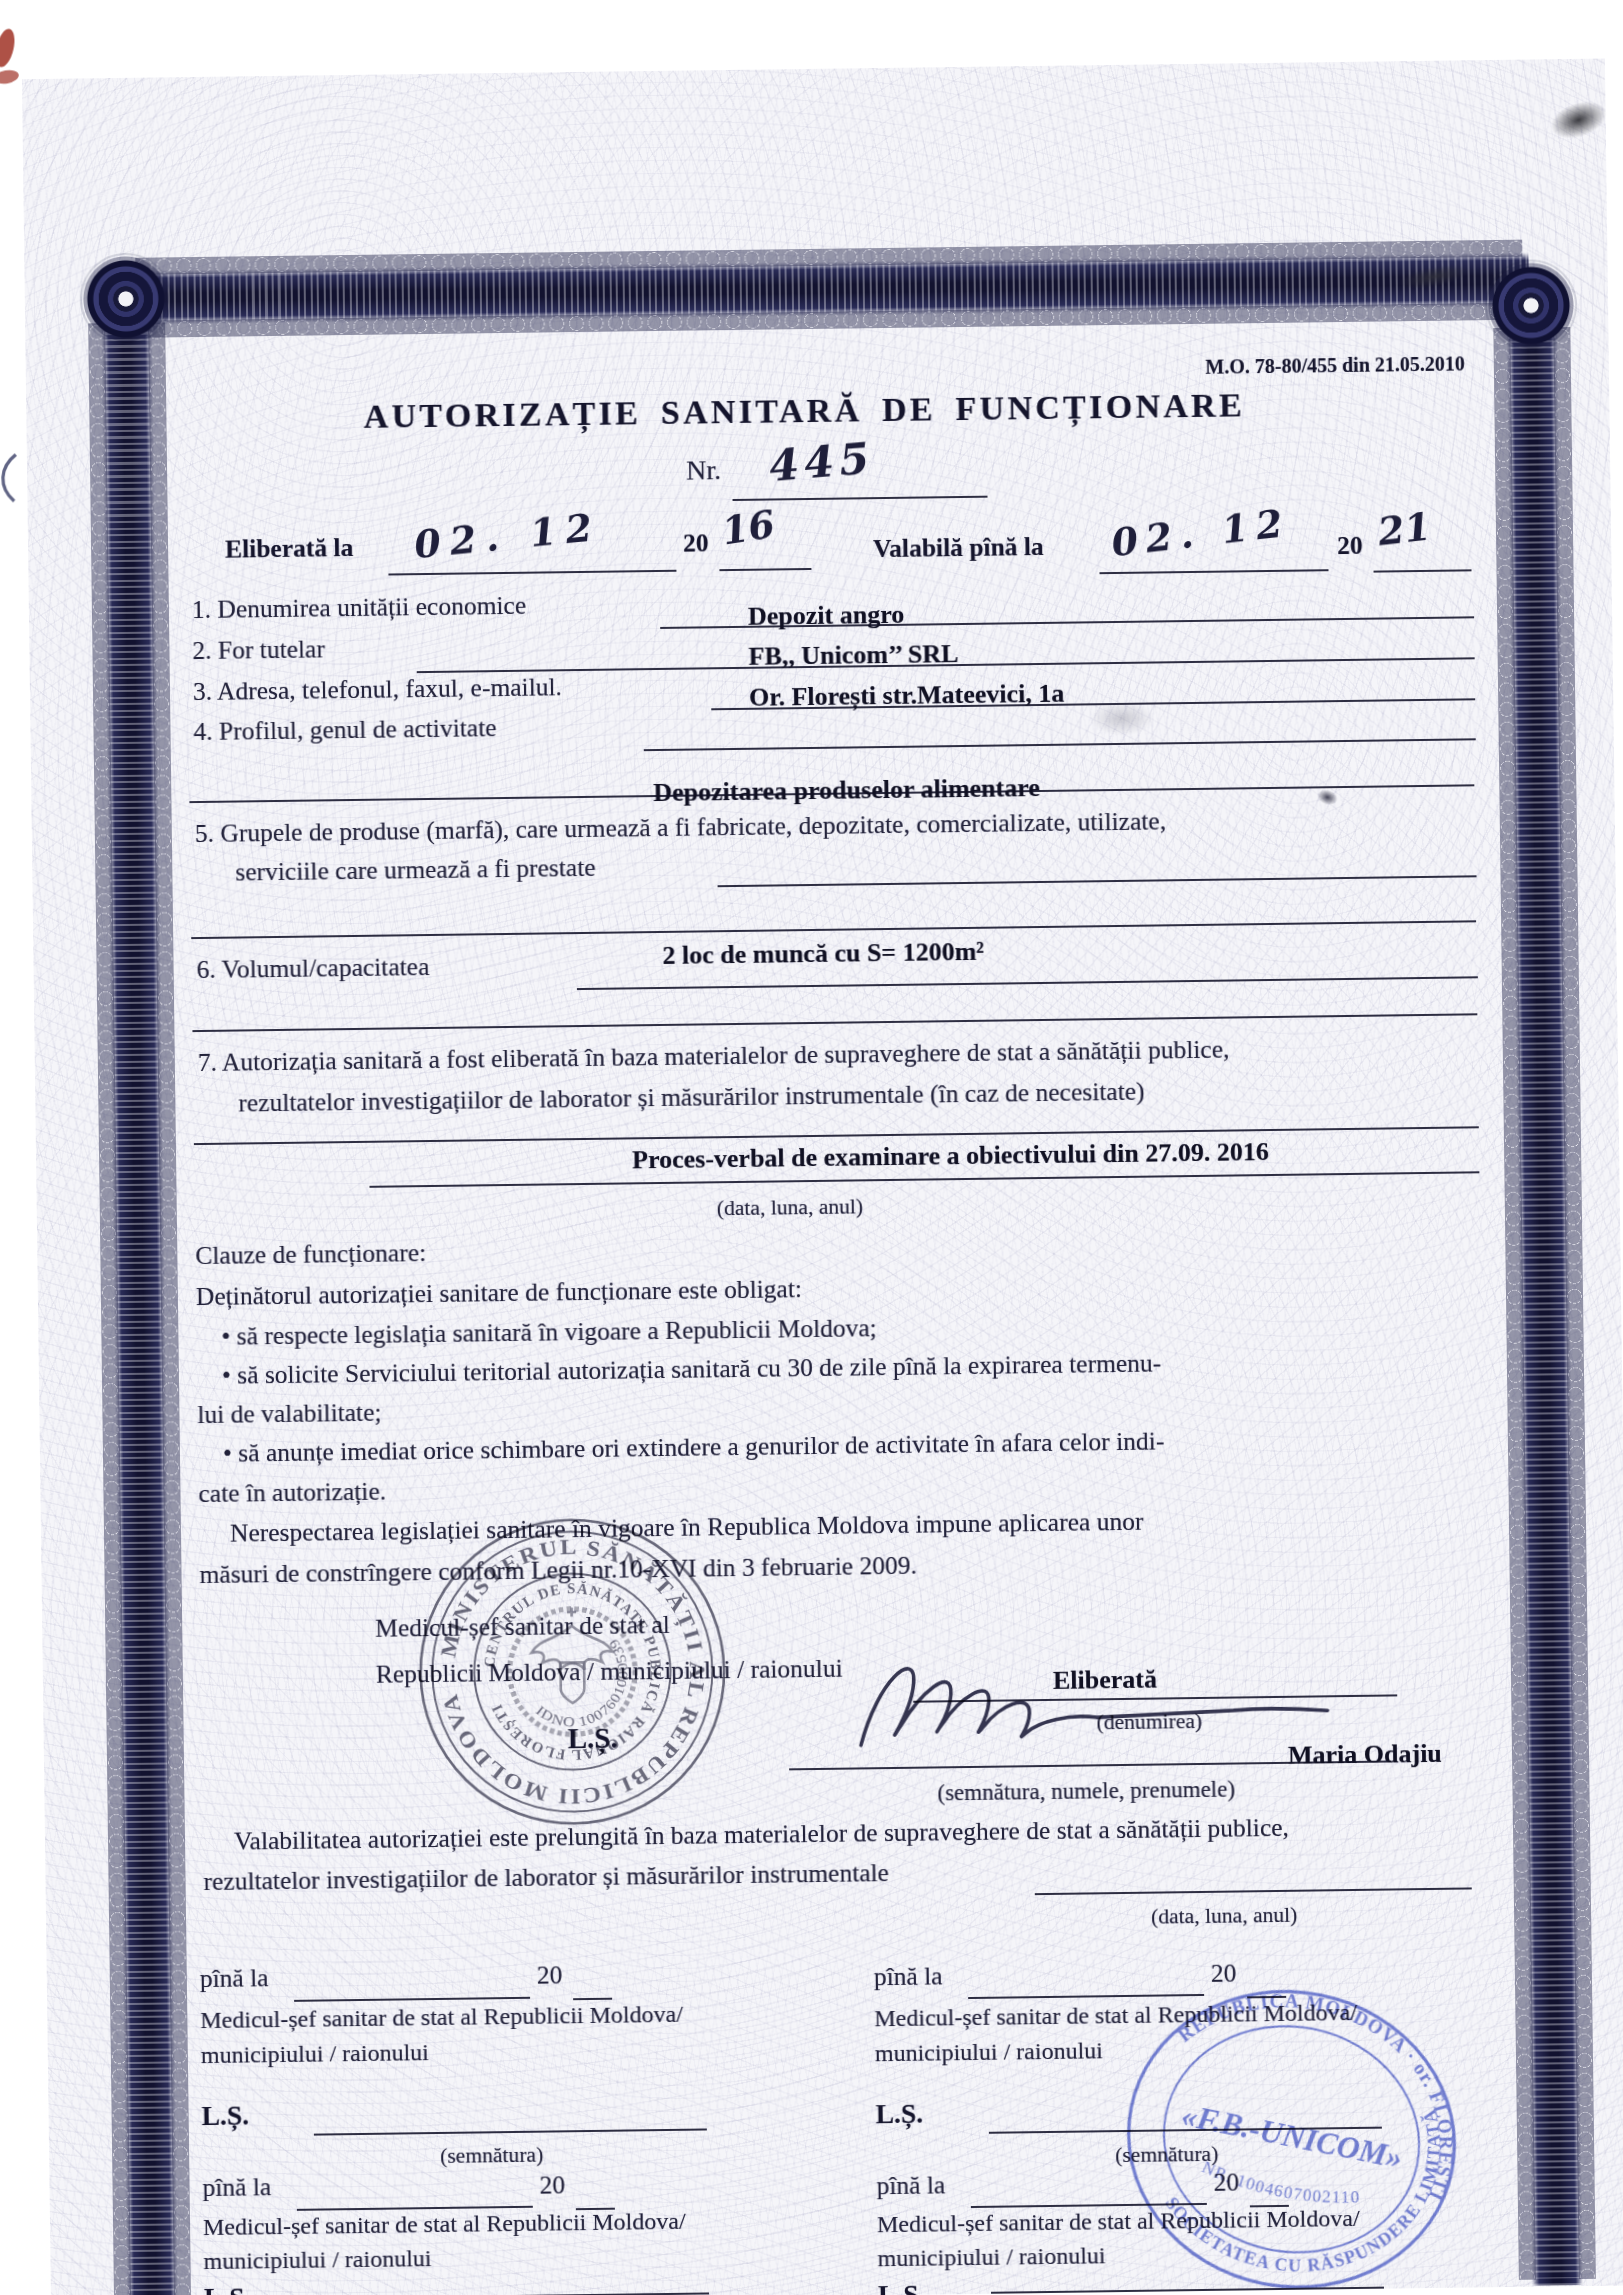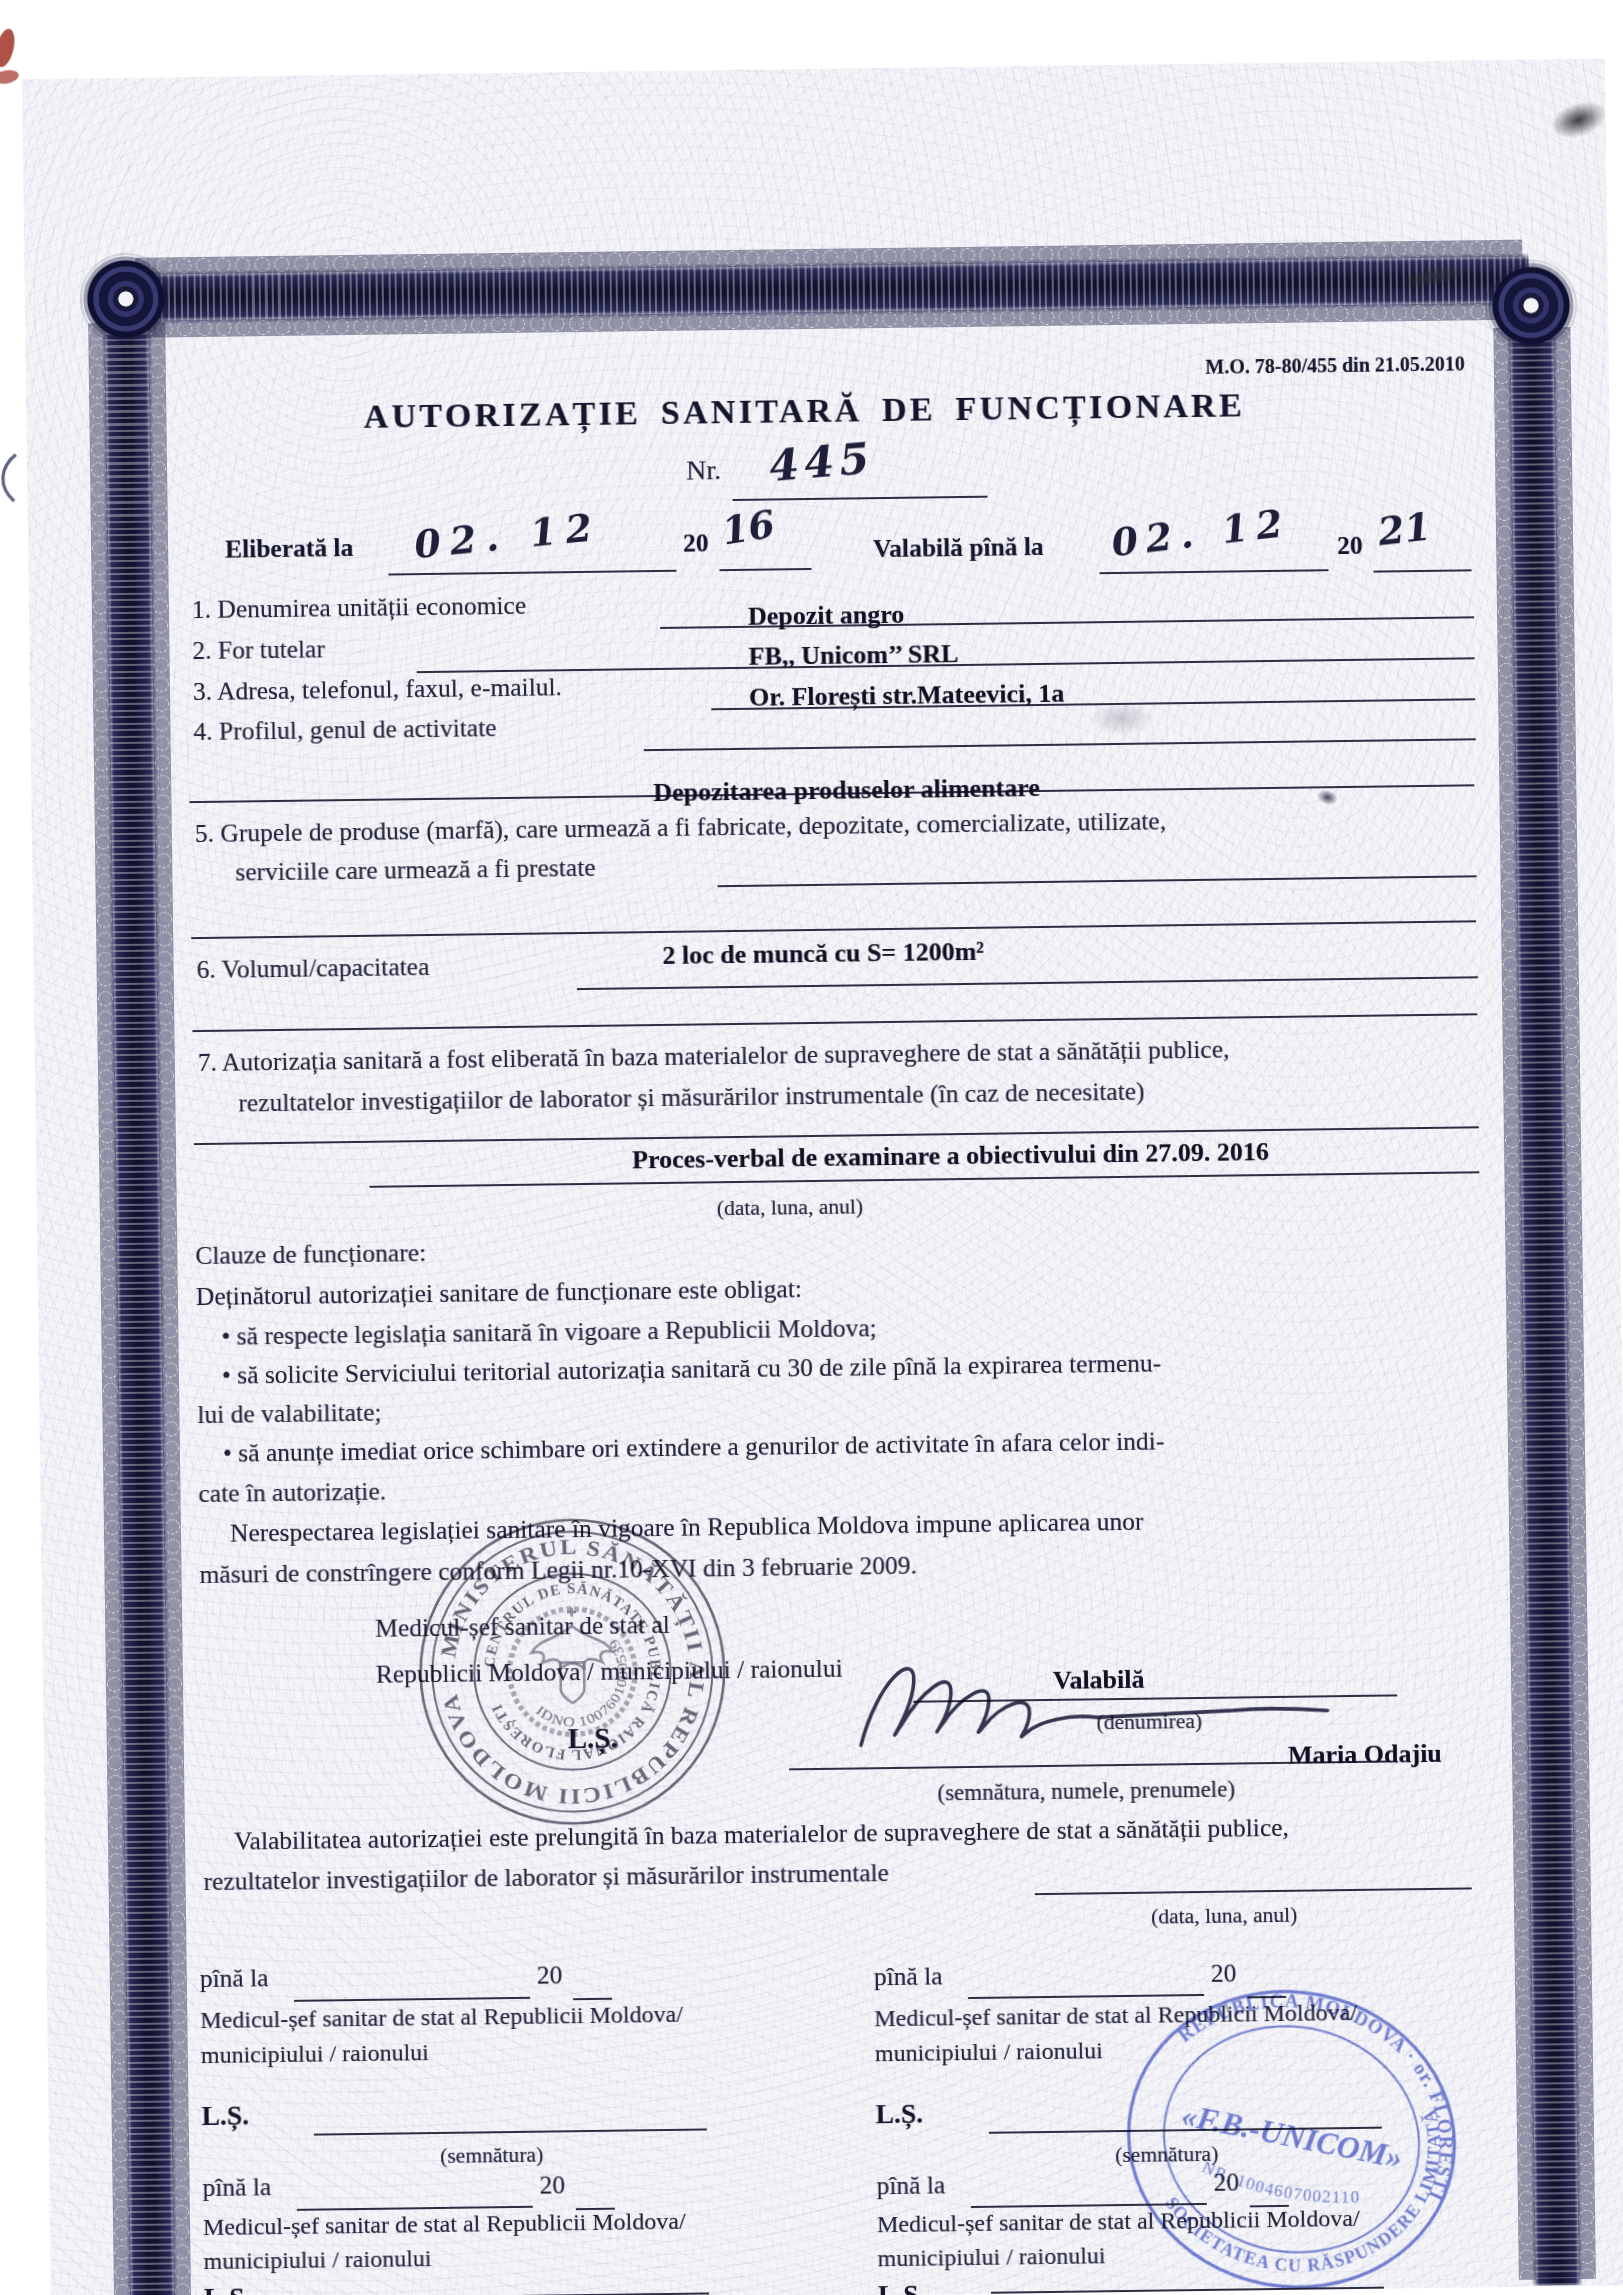--- a/index.html
+++ b/index.html
@@ -111,21 +111,21 @@
   <div class="t bullet" style="left:216px;top:1314px;">să respecte legislația sanitară în vigoare a Republicii Moldova;</div>
   <div class="t bullet" style="left:216px;top:1353px;">să solicite Serviciului teritorial autorizația sanitară cu 30 de zile pînă la expirarea termenu-</div>
   <div class="t" style="left:191px;top:1392px;">lui de valabilitate;</div>
   <div class="t bullet" style="left:216px;top:1431px;">să anunțe imediat orice schimbare ori extindere a genurilor de activitate în afara celor indi-</div>
   <div class="t" style="left:191px;top:1471px;">cate în autorizație.</div>
   <div class="t" style="left:222px;top:1511px;">Nerespectarea legislației sanitare în vigoare în Republica Moldova impune aplicarea unor</div>
   <div class="t" style="left:191px;top:1552px;">măsuri de constrîngere conform Legii nr.10-XVI din 3 februarie 2009.</div>
 
   <div class="t" style="left:366px;top:1608px;">Medicul-șef sanitar de stat al</div>
   <div class="t" style="left:366px;top:1654px;">Republicii Moldova / municipiului / raionului</div>
-  <div class="t typed" style="left:1043px;top:1669px;font-size:26px;">Valabilă</div>
+  <div class="t typed" style="left:1043px;top:1669px;font-size:26px;">Eliberată</div>
   <div class="line" style="left:903px;top:1702px;width:484px;"></div>
   <div class="t cap" style="left:1086px;top:1714px;">(denumirea)</div>
   <div class="t b" style="left:557px;top:1719px;font-size:29px;">L.Ș.</div>
   <div class="line" style="left:778px;top:1768px;width:602px;"></div>
   <div class="t typed" style="left:1277px;top:1747px;font-size:26px;">Maria Odajiu</div>
   <div class="t cap" style="left:926px;top:1782px;font-size:23px;">(semnătura, numele, prenumele)</div>
 
   <svg class="stamp" style="left:831px;top:1635px;" width="543" height="150" viewBox="0 0 830 230">
     <path d="M28,170 C55,70 115,22 110,76 C106,122 60,184 90,140 C120,92 170,48 167,94 C164,132 128,172 154,138 C180,100 228,68 225,106 C222,140 194,168 218,142 C242,112 288,92 287,124 C286,152 262,170 282,154 C302,136 350,126 390,132 L600,124 C660,120 700,122 744,126" fill="none" stroke="#222240" stroke-width="5.5" stroke-linecap="round" opacity="0.9"></path>
   </svg>

